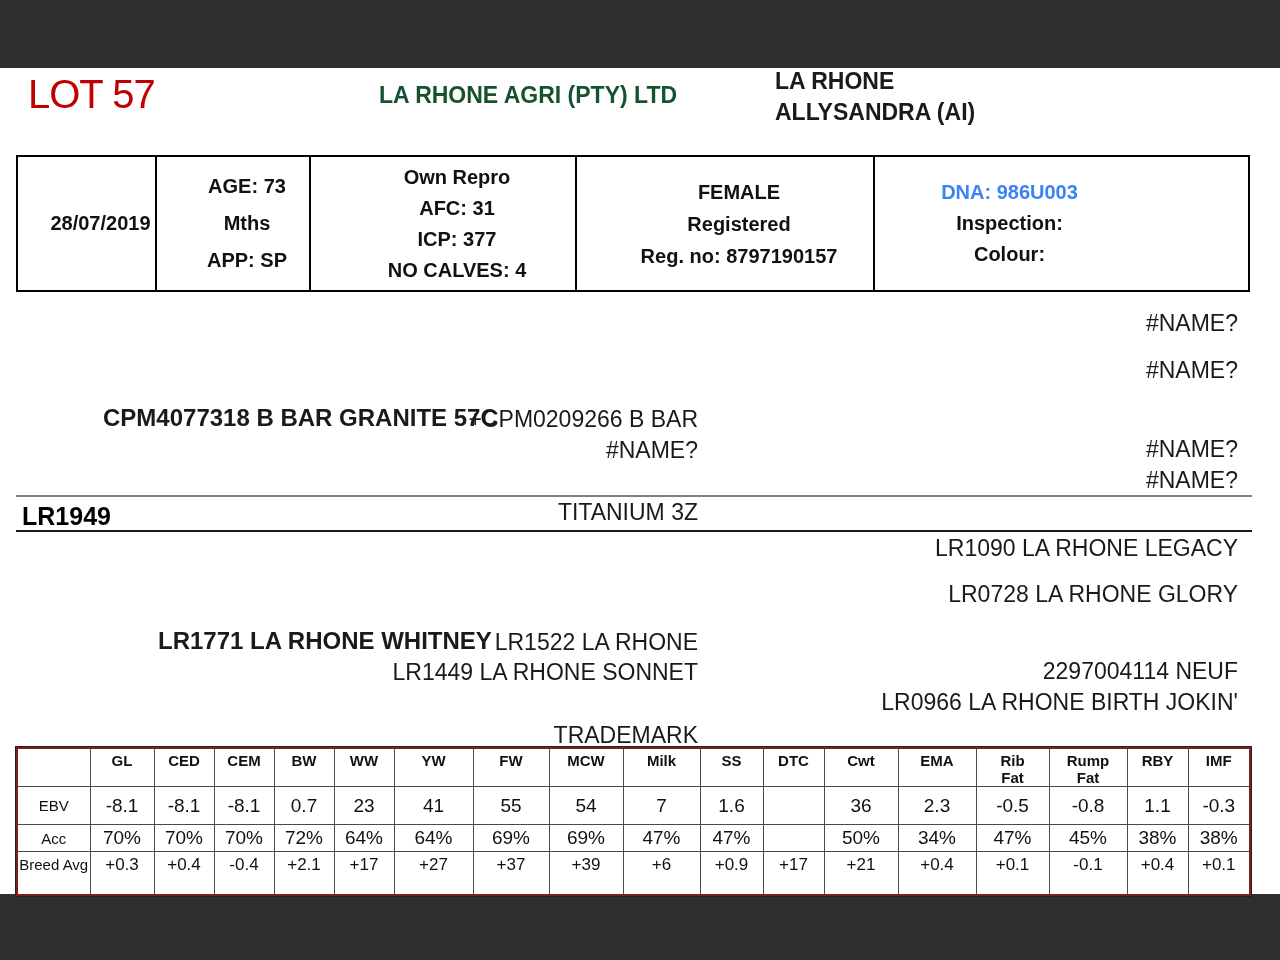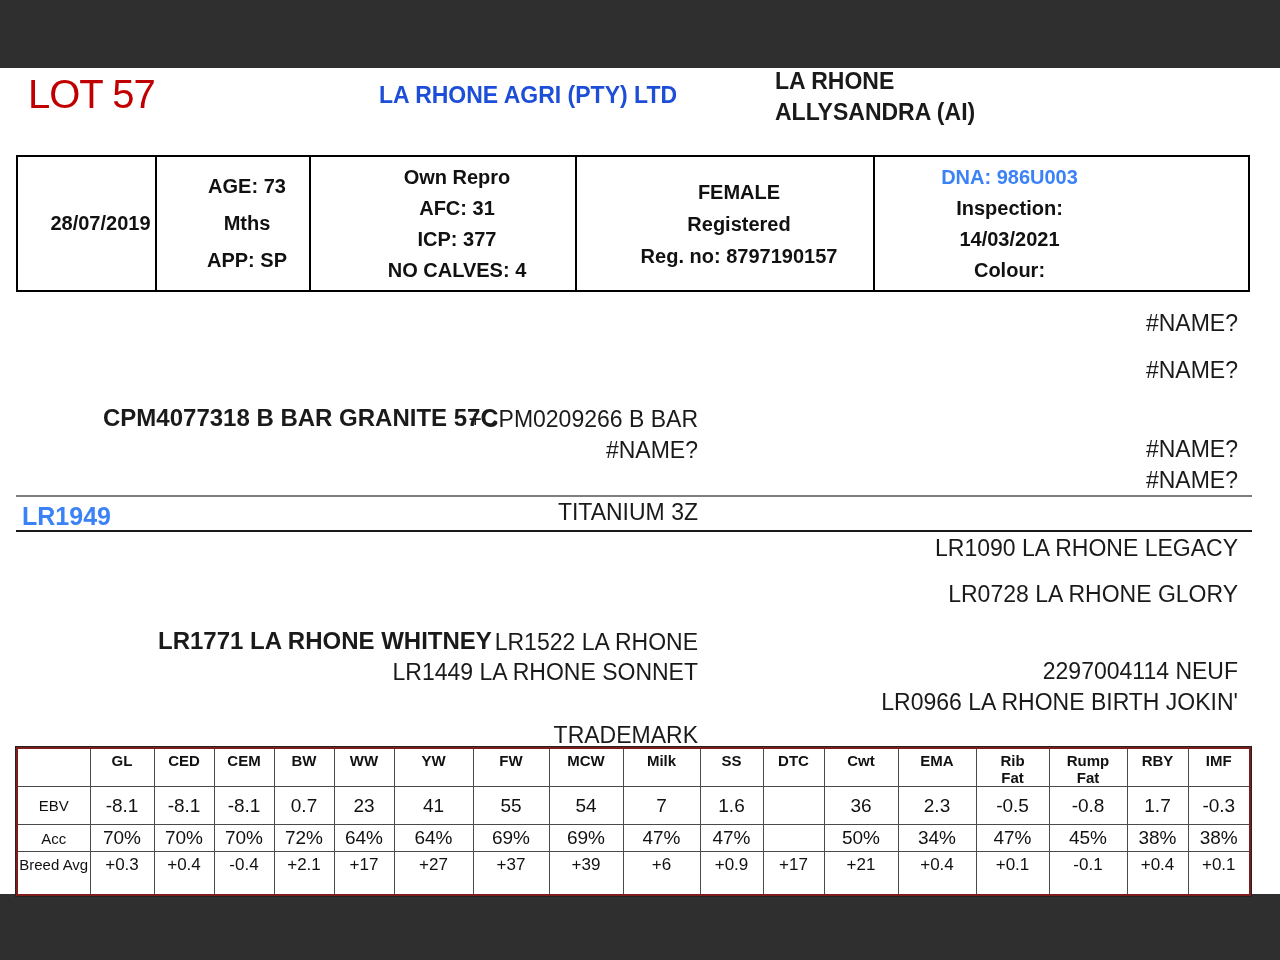--- a/index.html
+++ b/index.html
@@ -14,21 +14,21 @@
   .bar { position:absolute; left:0; width:1280px; background:#2f2f2f; }
   .bar-top { top:0; height:68px; }
   .bar-bottom { top:894px; height:66px; }
 
   .lot-number {
     position:absolute; left:28px; top:72px;
     font-size:40px; font-weight:normal; color:#c00000; letter-spacing:-1px;
   }
   .company-title {
     position:absolute; left:0; top:82px; width:1056px;
-    text-align:center; font-size:23px; font-weight:bold; color:#1d4ed8;
+    text-align:center; font-size:23px; font-weight:bold; color:#14532d;
   }
   .animal-name {
     position:absolute; left:775px; top:66px;
     font-size:23px; font-weight:bold; color:#1a1a1a; line-height:31px;
   }
 
   
   .info-table {
     position:absolute; left:16px; top:155px; width:1234px; height:137px;
     display:flex; border:2px solid #000;
@@ -49,21 +49,21 @@
 
   
   .ped { position:absolute; font-size:23px; color:#1a1a1a; white-space:pre; }
   .ped-right { text-align:right; }
   .ped-bold { font-weight:bold; font-size:24px; }
   .rule { position:absolute; left:16px; width:1236px; height:2px; }
   .rule-gray { background:#7f7f7f; }
   .rule-dark { background:#1a1a1a; }
   .animal-id {
     position:absolute; left:22px; top:502px;
-    font-size:25px; font-weight:bold; color:#3b82f6;
+    font-size:25px; font-weight:bold; color:#000000;
   }
 
   
   .ebv-table {
     position:absolute; left:16px; top:747px;
     border-collapse:collapse; table-layout:fixed; width:1233px;
     color:#111;
   }
   .ebv-table td, .ebv-table th {
     border:1px solid #4a4a4a; padding:0; text-align:center; overflow:hidden;
@@ -105,21 +105,20 @@
     <div>NO CALVES: 4</div>
   </div>
   <div class="info-cell c5">
     <div>FEMALE</div>
     <div>Registered</div>
     <div>Reg. no: 8797190157</div>
   </div>
   <div class="info-cell c6">
     <div class="red-text">DNA: 986U003</div>
     <div>Inspection:</div>
-    <div>14/03/2021</div>
     <div>Colour:</div>
   </div>
 </div>
 
 <div class="ped ped-right" style="right:42px; top:310px;">#NAME?</div>
 <div class="ped ped-right" style="right:582px; top:342px; line-height:31px;">
   <div>+CPM0209266 B BAR</div>
   <div>TITANIUM 3Z</div>
 </div>
 <div class="ped ped-right" style="right:42px; top:357px;">#NAME?</div>
@@ -231,21 +230,21 @@
         <td>41</td>
         <td>55</td>
         <td>54</td>
         <td>7</td>
         <td>1.6</td>
         <td></td>
         <td>36</td>
         <td>2.3</td>
         <td>-0.5</td>
         <td>-0.8</td>
-        <td>1.7</td>
+        <td>1.1</td>
         <td>-0.3</td>
       </tr>
       <tr class="row-acc">
         <td class="row-label">Acc</td>
         <td>70%</td>
         <td>70%</td>
         <td>70%</td>
         <td>72%</td>
         <td>64%</td>
         <td>64%</td>

